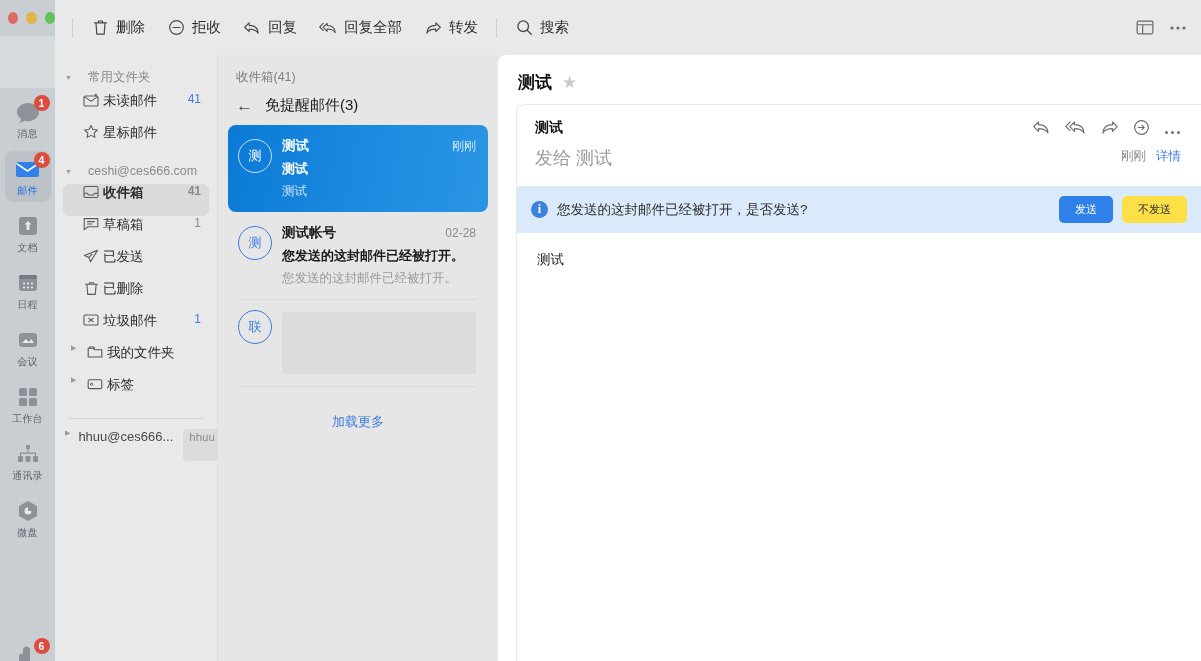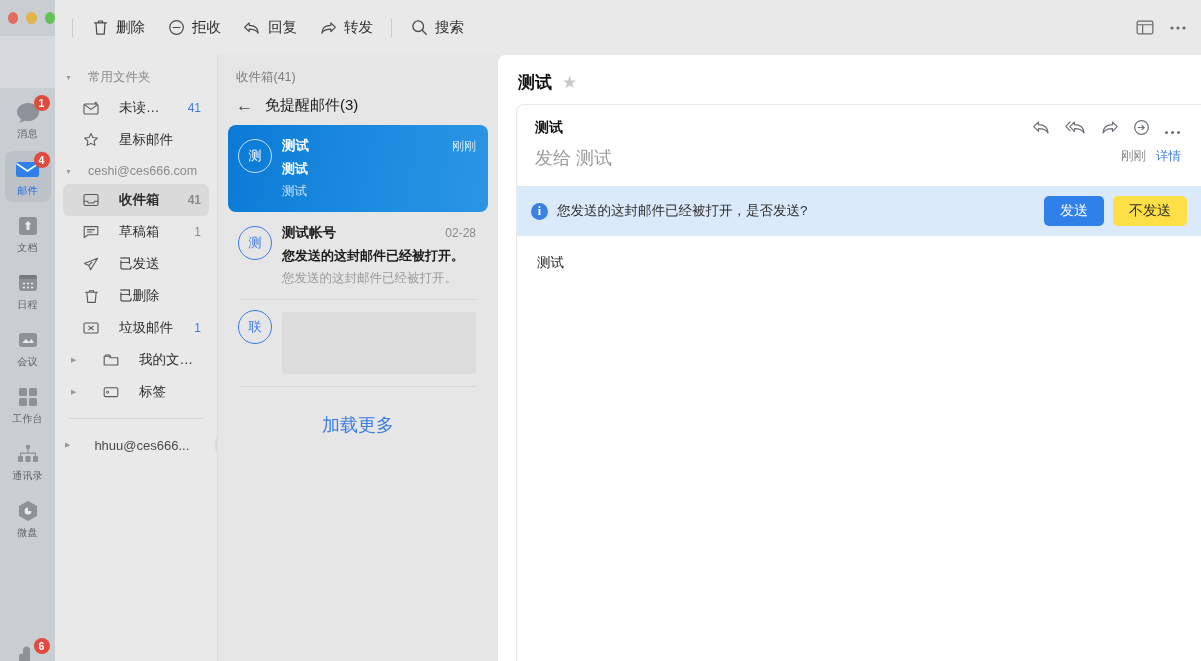--- a/index.html
+++ b/index.html
@@ -74,23 +74,23 @@
     width: 163px; flex: 0 0 163px; background: #e9e9e9;
     padding: 8px 8px 0 8px; overflow: hidden;
     border-right: 1px solid #dcdcdc;
   }
   .grp-hdr {
     display: flex; align-items: center; gap: 16px;
     font-size: 12.5px; color: #8a8a8a; padding: 6px 4px 6px 2px;
   }
   .tri { font-size: 7px; color: #9a9a9a; }
   .f-item {
-    display: flex; align-items: center;
+    display: flex; 
     height: 32px; border-radius: 6px; padding: 0 8px 0 8px;
-    font-size: 13.5px; color: #2d2d2d; gap: 20px;
+    font-size: 13.5px; color: #2d2d2d; gap: 4px;
   }
   .f-item.sub { padding-left: 20px; }
   .f-item.selected { background: #dadada; font-weight: bold; }
   .f-ico { width: 16px; height: 16px; color: #5a5a5a; display: inline-flex; align-items: center; justify-content: center; flex: 0 0 16px; }
   .f-name { flex: 1; overflow: hidden; white-space: nowrap; text-overflow: ellipsis; }
   .f-count { font-size: 12px; color: #8a8a8a; }
   .f-count.blue { color: #3b7de0; }
   .f-arrow { font-size: 7px; color: #9a9a9a; width: 8px; margin-left: -12px; margin-right: 4px; }
   .f-div { height: 1px; background: #d6d6d6; margin: 10px 6px; }
   .acct-tag {
@@ -128,21 +128,21 @@
   .m-row1 { display: flex; align-items: baseline; gap: 8px; }
   .m-from { font-size: 13.5px; color: #1a1a1a; font-weight: bold; flex: 1; overflow: hidden; text-overflow: ellipsis; white-space: nowrap; }
   .m-date { font-size: 12px; color: #8a8a8a; white-space: nowrap; }
   .m-subj { font-size: 13px; color: #1a1a1a; margin-top: 5px; font-weight: bold; overflow: hidden; text-overflow: ellipsis; white-space: nowrap; }
   .m-snip { font-size: 12.5px; color: #9a9a9a; margin-top: 5px; overflow: hidden; text-overflow: ellipsis; white-space: nowrap; }
   .mail.selected .m-from, .mail.selected .m-subj { color: #fff; }
   .mail.selected .m-date { color: #dbeafc; }
   .mail.selected .m-snip { color: #cfe4f8; }
   .m-div { height: 1px; background: #d8d8d8; margin: 0 12px; }
   .skel { height: 62px; background: #dcdcdc; border-radius: 3px; margin-top: 4px; }
-  .loadmore { text-align: center; font-size: 18px; color: #3b7de0; padding: 26px 0 0 0; }
+  .loadmore { text-align: center; font-size: 13px; color: #3b7de0; padding: 26px 0 0 0; }
 
   
   .reader {
     flex: 1; background: #fff; min-width: 0;
     display: flex; flex-direction: column;
     border-top-left-radius: 8px;
     height: 292px;
     position: relative;
     overflow: hidden;
   }
@@ -167,21 +167,21 @@
 
   .notice {
     display: flex; align-items: center; gap: 9px;
     background: #dbeafb; padding: 10px 14px 10px 14px;
     margin: 6px 0 0 0;
   }
   .ni { width: 17px; height: 17px; border-radius: 50%; background: #3b82e0; color: #fff;
         font-size: 12px; font-weight: bold; display: flex; align-items: center; justify-content: center;
         font-family: "Liberation Serif", serif; flex: 0 0 17px; }
   .n-text { flex: 1; font-size: 13.5px; color: #2d2d2d; }
-  .btn { font-size: 14px; border-radius: 5px; padding: 6px 16px; white-space: nowrap; }
+  .btn { font-size: 11px; border-radius: 5px; padding: 6px 16px; white-space: nowrap; }
   .btn.primary { background: #2f80e8; color: #fff; }
   .btn.ghost { background: #fde047; color: #2d2d2d; }
 
   .c-body { padding: 18px 20px; font-size: 13.5px; color: #1a1a1a; flex: 1; }
 
   .reader-wrap { flex: 1; display: flex; flex-direction: column; min-width: 0; background: #e8e8e8; padding-left: 0; }
 </style>
 </head>
 <body>
 
@@ -328,20 +328,29 @@
         </span>
         <span>拒收</span>
       </div>
       <div class="tb-btn">
         <span class="tb-ico">
           <svg width="19" height="16" viewBox="0 0 19 16">
               <path d="M6.5 2.5L1.8 7.2l4.7 4.7V9.2c5 0 8 1.4 9.5 4.3-.3-5.6-3.6-8.3-9.5-8.3V2.5z" stroke="#4a4a4a" stroke-width="1.2" fill="none" stroke-linejoin="round"></path>
             </svg>
         </span>
         <span>回复</span>
+      </div>
+      <div class="tb-btn">
+        <span class="tb-ico">
+          <svg width="21" height="16" viewBox="0 0 21 16">
+              <path d="M5 2.5L.8 6.8 5 11" stroke="#4a4a4a" stroke-width="1.2" fill="none" stroke-linejoin="round" stroke-linecap="round"></path>
+              <path d="M9.5 2.5L4.8 7.2l4.7 4.7V9.2c5 0 8 1.4 9.5 4.3-.3-5.6-3.6-8.3-9.5-8.3V2.5z" stroke="#4a4a4a" stroke-width="1.2" fill="none" stroke-linejoin="round"></path>
+            </svg>
+        </span>
+        <span>回复全部</span>
       </div>
       <div class="tb-btn">
         <span class="tb-ico">
           <svg width="19" height="16" viewBox="0 0 19 16">
               <path d="M12.5 2.5l4.7 4.7-4.7 4.7V9.2c-5 0-8 1.4-9.5 4.3.3-5.6 3.6-8.3 9.5-8.3V2.5z" stroke="#4a4a4a" stroke-width="1.2" fill="none" stroke-linejoin="round"></path>
             </svg>
         </span>
         <span>转发</span>
       </div>
       <div class="tb-sep"></div>

